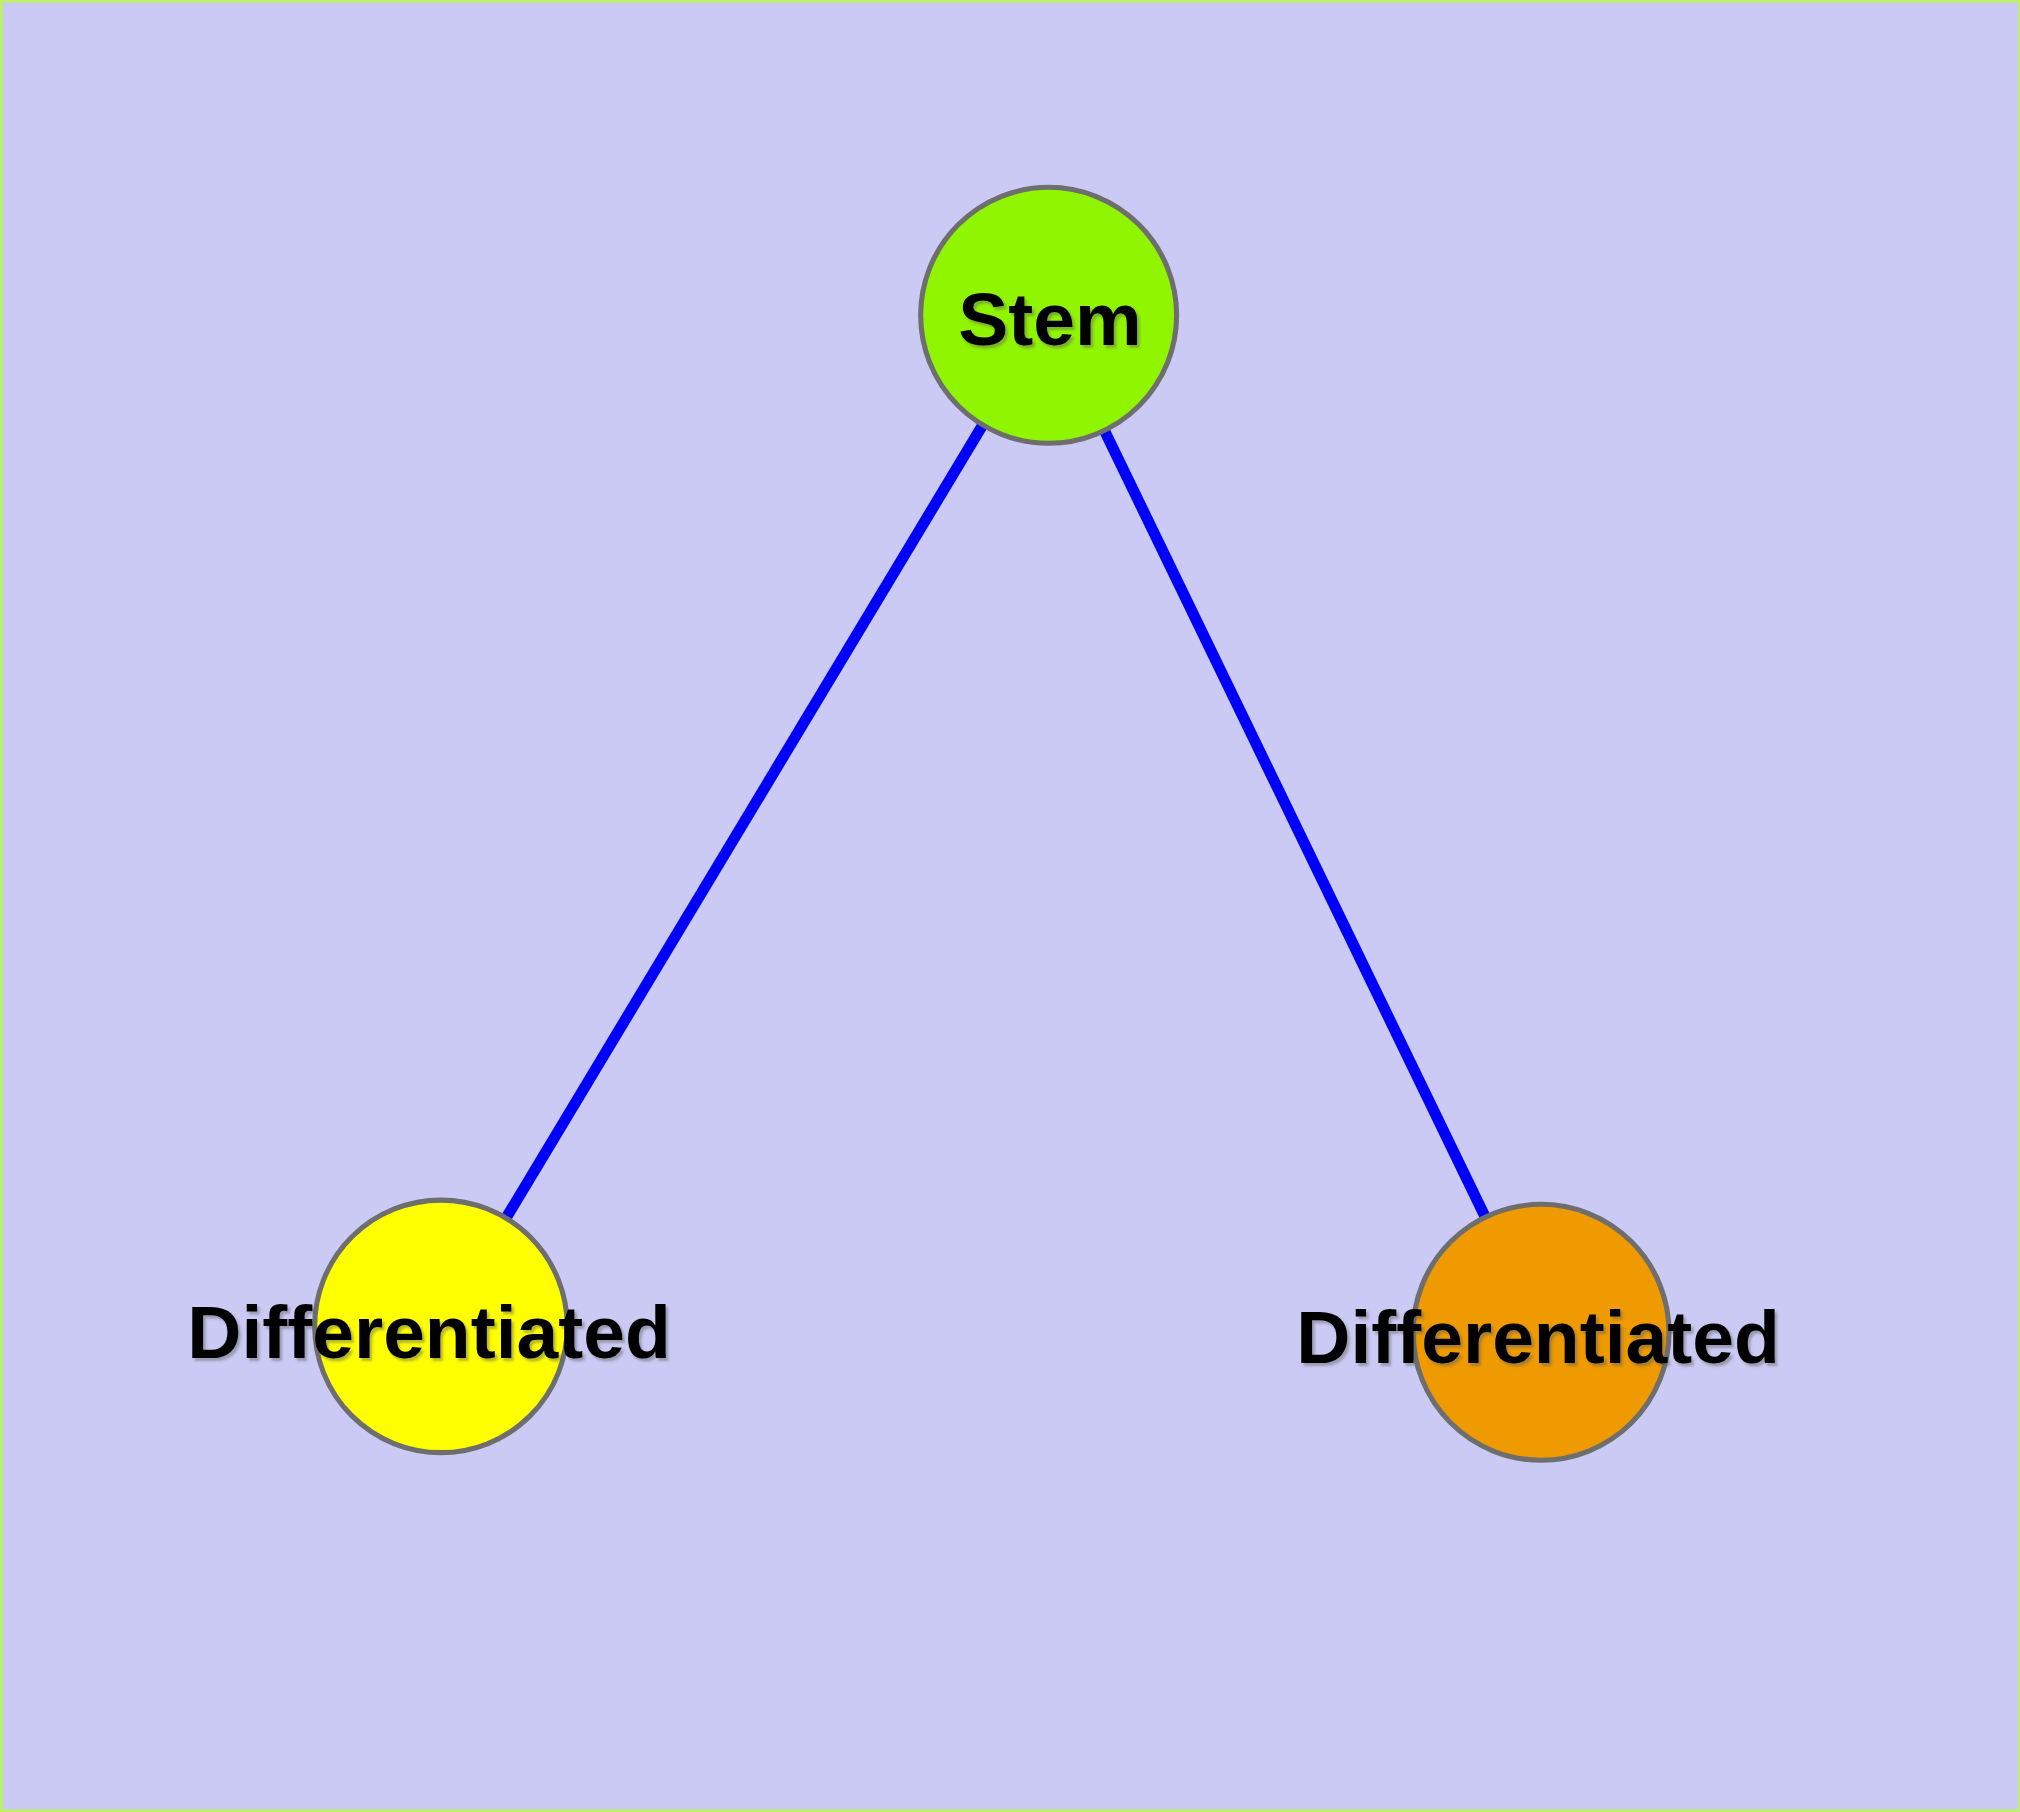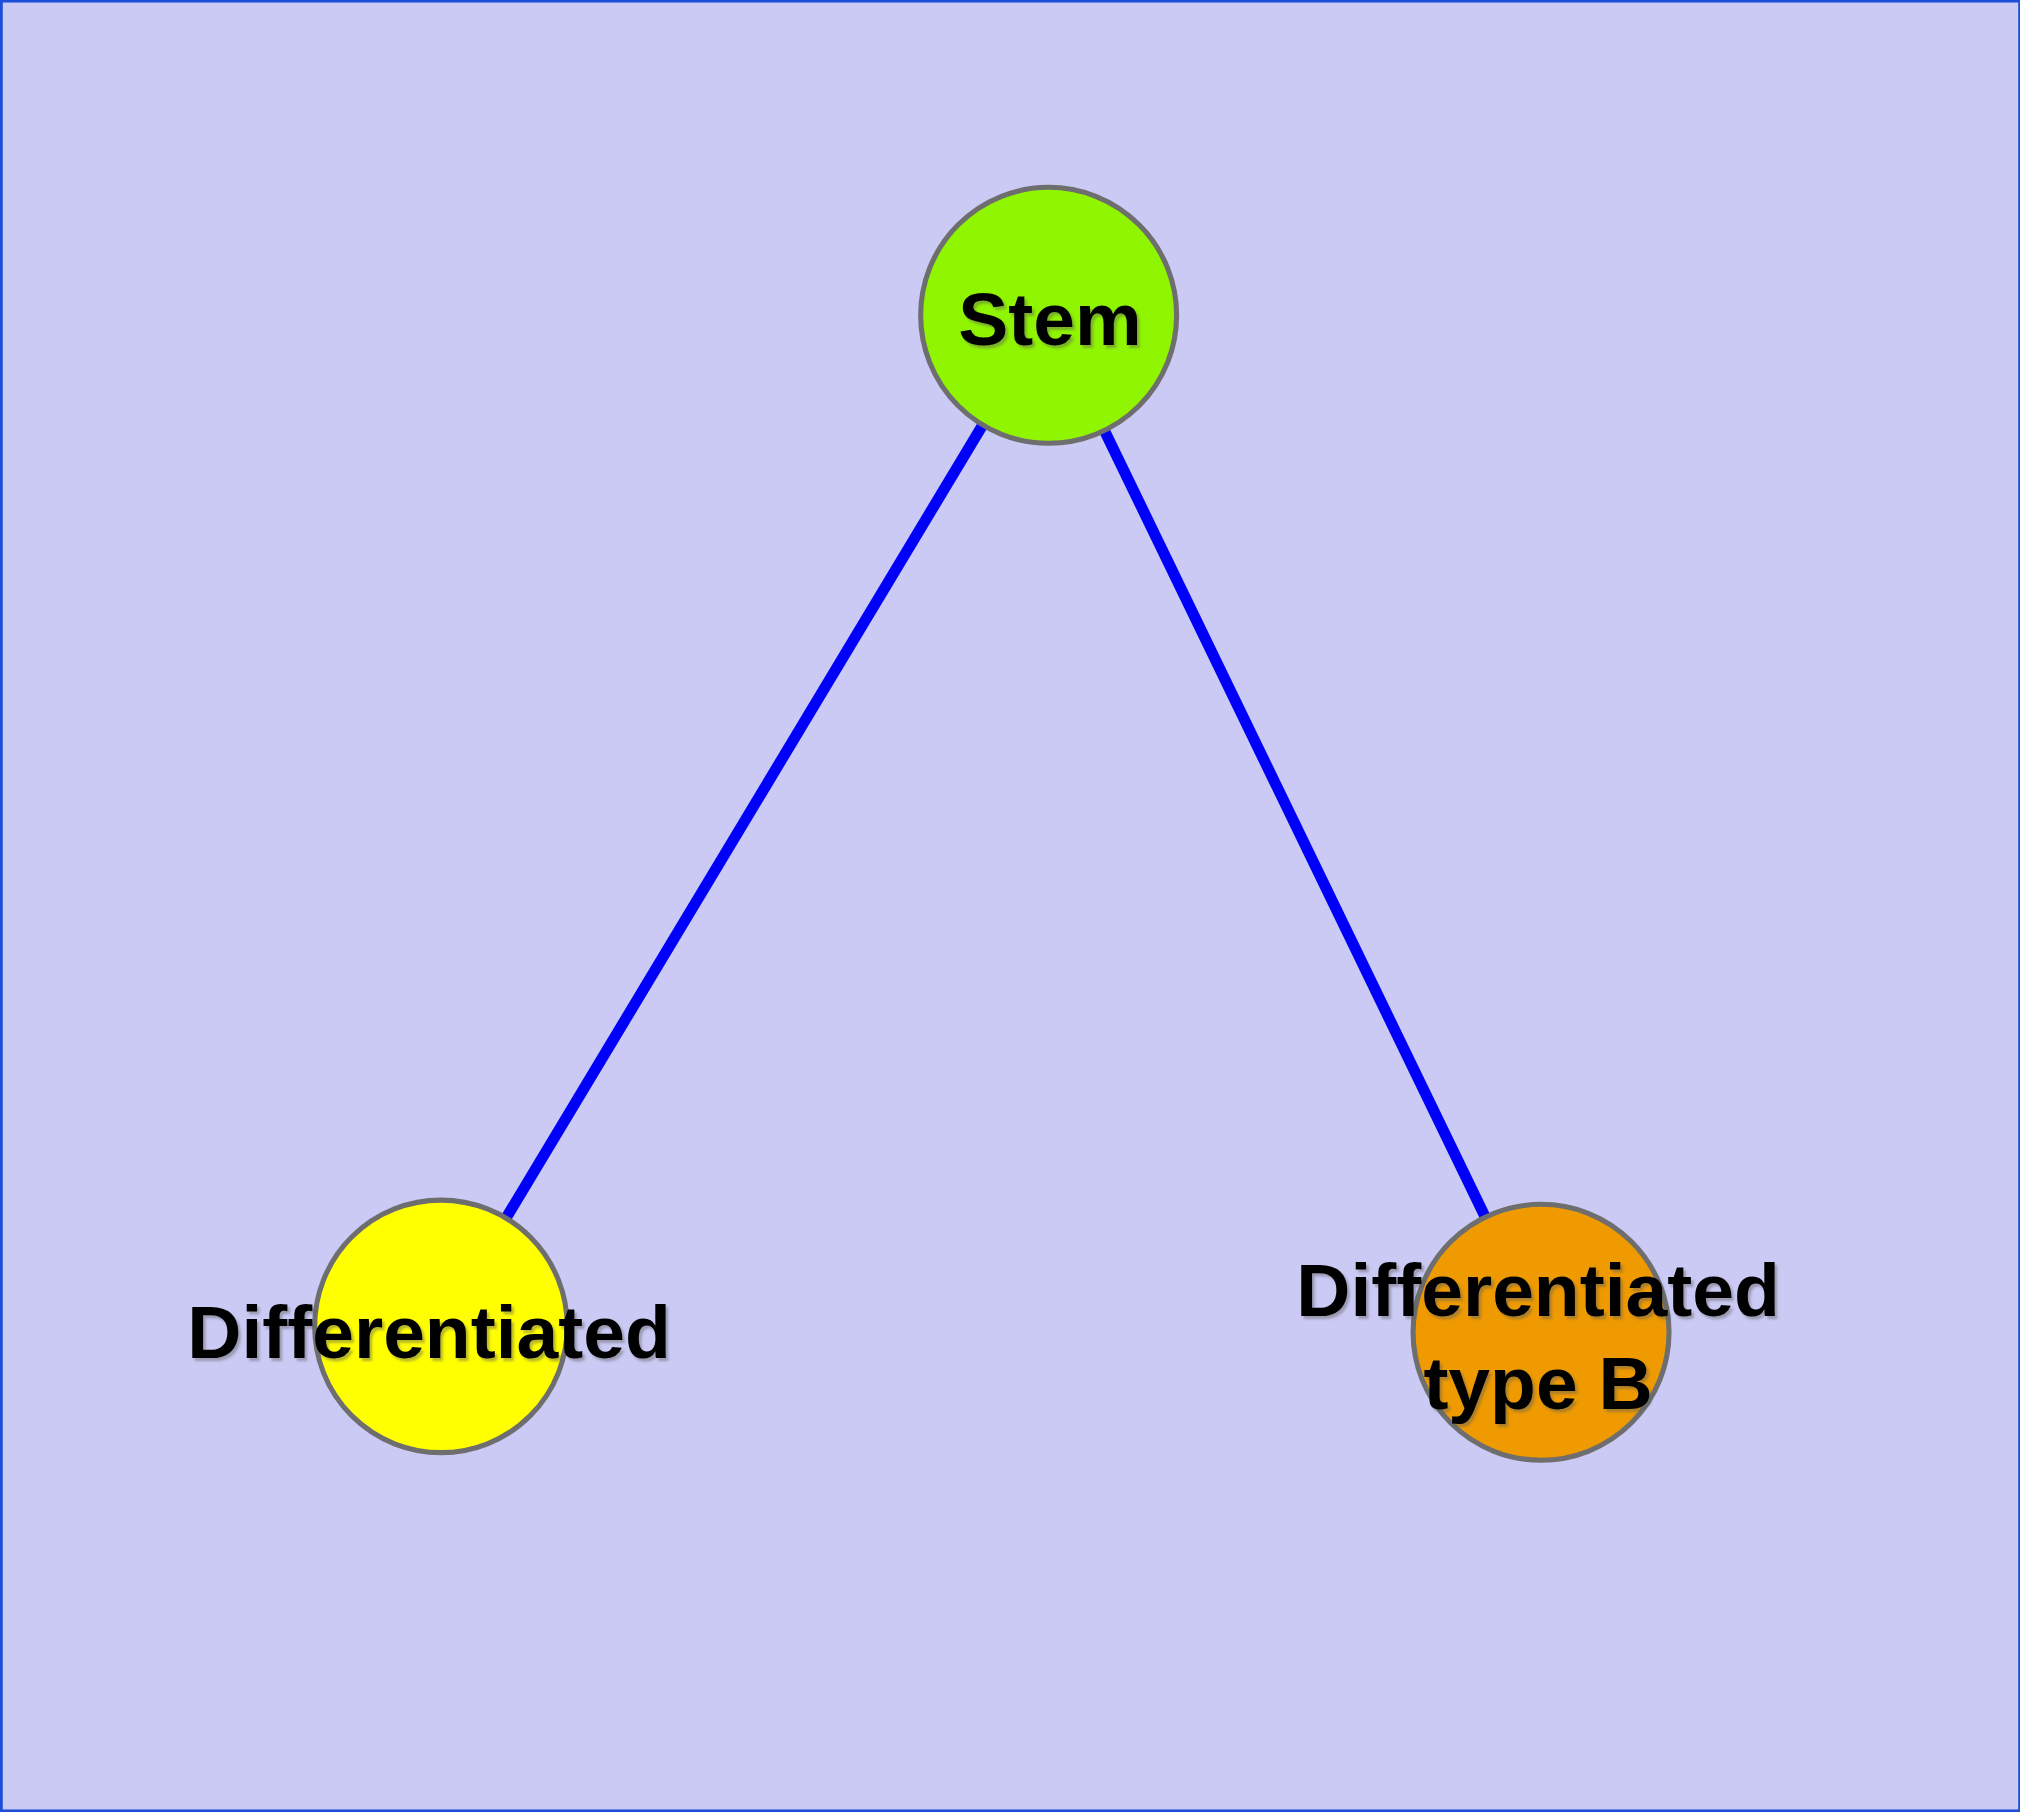--- a/index.html
+++ b/index.html
@@ -4,21 +4,21 @@
 <style>
   html, body {
     margin: 0;
     padding: 0;
     background: #ffffff;
   }
   .canvas {
     position: relative;
     width: 2021px;
     height: 1812px;
-    background: #1d4ed8;
+    background: #bef264;
     overflow: hidden;
     font-family: "Liberation Sans", sans-serif;
   }
   .canvas svg {
     position: absolute;
     left: 0;
     top: 0;
     display: block;
   }
   .edge {
@@ -65,17 +65,16 @@
   <div class="label" style="left:1050px; top:319px;">
     <span class="line">Stem</span>
   </div>
 
   <div class="label" style="left:429px; top:1332px;">
     <span class="line">Differentiated</span>
   </div>
 
   <div class="label" style="left:1538px; top:1337px;">
     <span class="line">Differentiated</span>
-    <span class="line">type B</span>
   </div>
 
 </div>
 
 
 </body></html>

